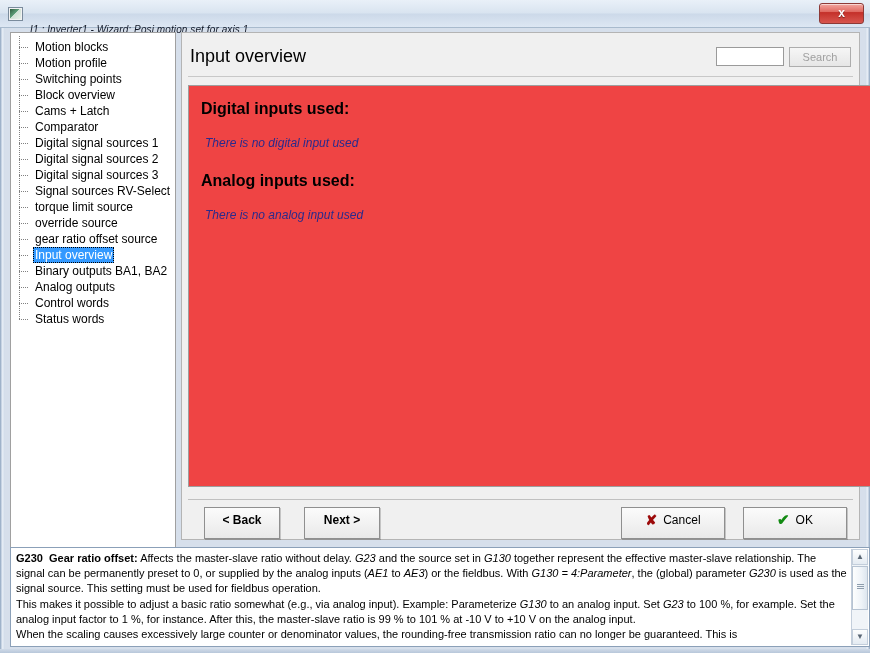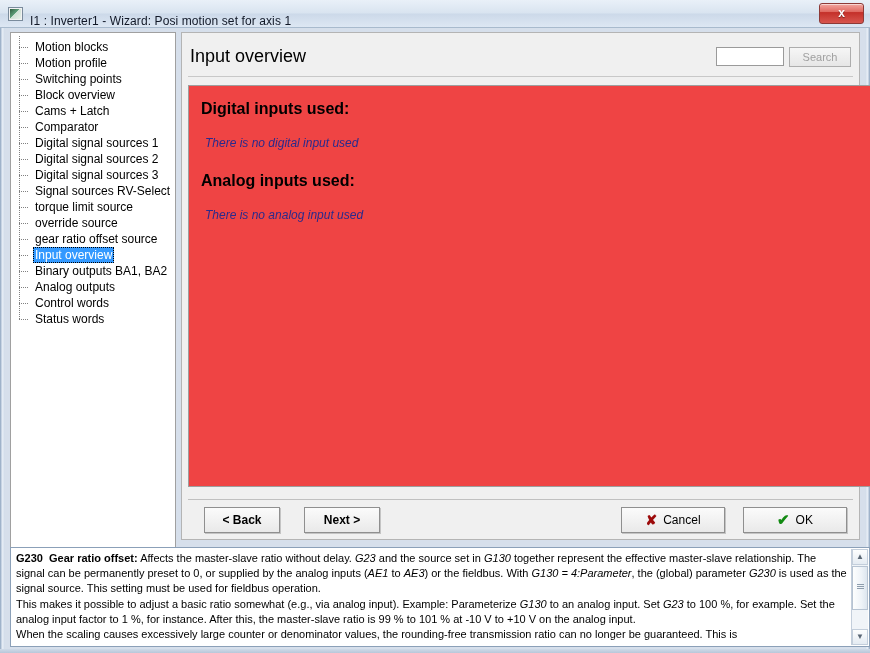--- a/index.html
+++ b/index.html
@@ -68,25 +68,26 @@
     padding: 1px;
   }
   .title-icon i {
     display: block;
     width: 100%;
     height: 100%;
     background: linear-gradient(135deg, #2f5d3f 0%, #5fa07a 45%, #cfe0d4 46%, #e8f0ea 100%);
   }
   .title-text {
     position: absolute;
-    left: 30px; top: 14px;
-    font-size: 12px;
+    left: 30px; top: 24px;
+    font-size: 10px;
     color: #111827;
     white-space: nowrap;
     letter-spacing: .1px;
+    font-style: italic;
   }
   .close-btn {
     position: absolute;
     right: 6px; top: 3px;
     width: 45px; height: 21px;
     border: 1px solid #8d3a37;
     border-radius: 3px;
     background: linear-gradient(to bottom, #f2a6a0 0%, #e06a62 40%, #c4302a 45%, #d8564e 100%);
     box-shadow: inset 0 1px 0 rgba(255,255,255,.55);
     box-sizing: border-box;
@@ -238,21 +239,21 @@
   }
 
   .btn-rule {
     position: absolute;
     left: 6px; right: 6px; top: 466px;
     border-top: 1px solid #c0c0c0;
   }
   .wbtn {
     position: absolute;
     top: 474px;
-    height: 26px;
+    height: 32px;
     background: linear-gradient(to bottom, #fbfbfb, #e9e9e9);
     border: 1px solid #8f8f8f;
     box-shadow: 1px 1px 0 rgba(0,0,0,.18);
     box-sizing: border-box;
     font-family: "Liberation Sans", sans-serif;
     font-size: 12px;
     font-weight: bold;
     color: #000000;
     text-align: center;
     line-height: 24px;

